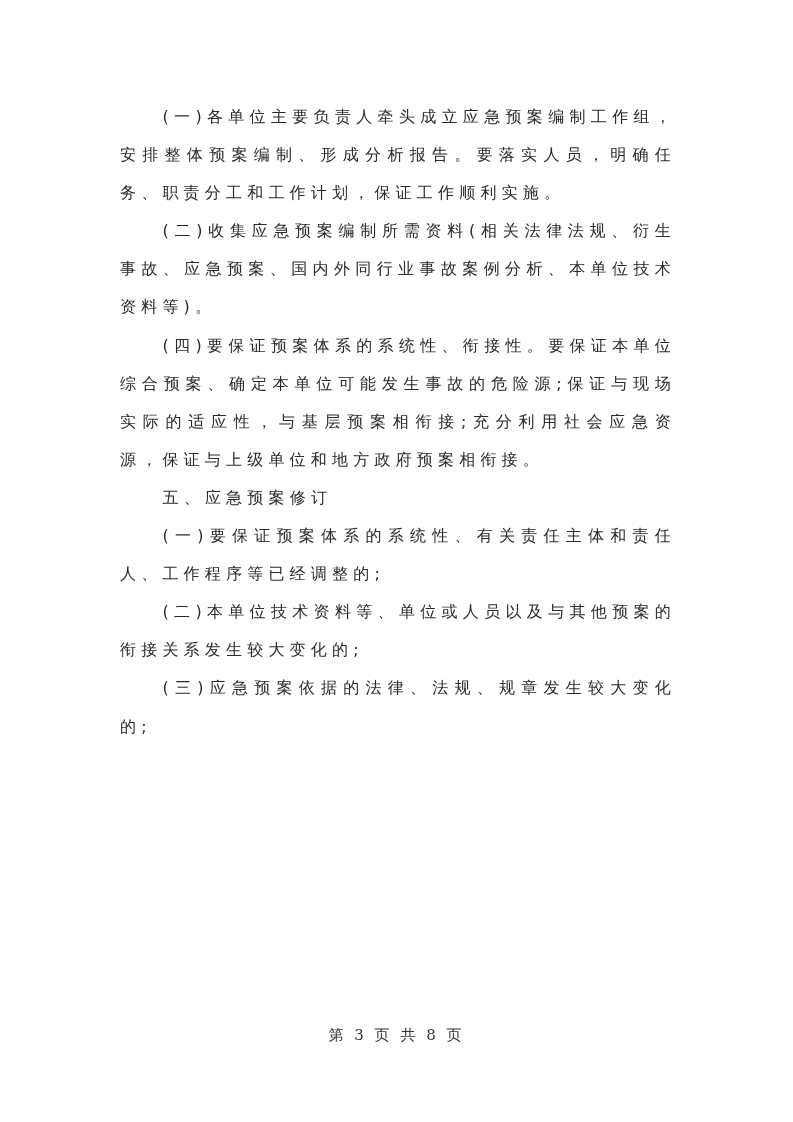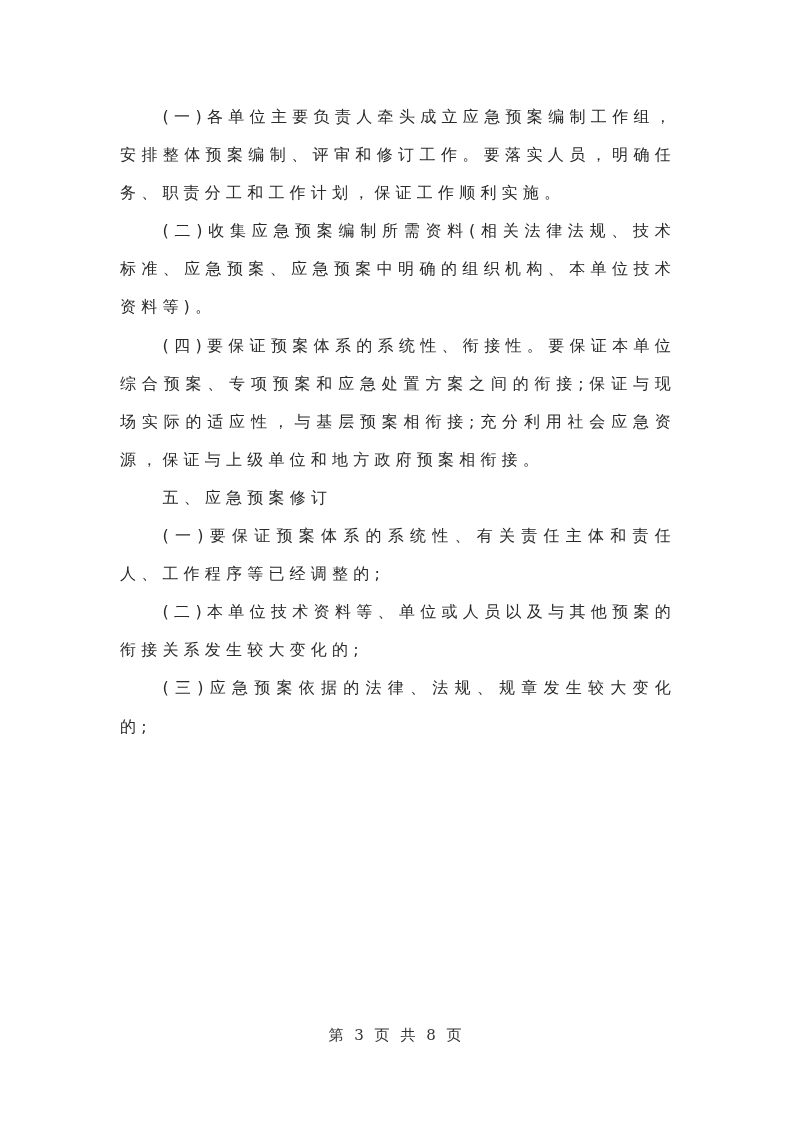--- a/index.html
+++ b/index.html
@@ -19,22 +19,22 @@
     position: absolute; left: 0; width: 793px; top: 1026px; text-align: center;
     font-family: "DejaVu Serif", "Liberation Serif", serif;
     font-size: 15px; color: #333; letter-spacing: 3px;
   }
 </style>
 </head>
 <body>
 
 <div class="page">
   <div class="content">
-    <p class="para">(一)各单位主要负责人牵头成立应急预案编制工作组，安排整体预案编制、评审和修订工作。要落实人员，明确任务、职责分工和工作计划，保证工作顺利实施。</p>
-    <p class="para">(二)收集应急预案编制所需资料(相关法律法规、技术标准、应急预案、应急预案中明确的组织机构、本单位技术资料等)。</p>
-    <p class="para">(四)要保证预案体系的系统性、衔接性。要保证本单位综合预案、专项预案和应急处置方案之间的衔接;保证与现场实际的适应性，与基层预案相衔接;充分利用社会应急资源，保证与上级单位和地方政府预案相衔接。</p>
+    <p class="para">(一)各单位主要负责人牵头成立应急预案编制工作组，安排整体预案编制、形成分析报告。要落实人员，明确任务、职责分工和工作计划，保证工作顺利实施。</p>
+    <p class="para">(二)收集应急预案编制所需资料(相关法律法规、衍生事故、应急预案、国内外同行业事故案例分析、本单位技术资料等)。</p>
+    <p class="para">(四)要保证预案体系的系统性、衔接性。要保证本单位综合预案、确定本单位可能发生事故的危险源;保证与现场实际的适应性，与基层预案相衔接;充分利用社会应急资源，保证与上级单位和地方政府预案相衔接。</p>
     <p class="para">五、应急预案修订</p>
     <p class="para">(一)要保证预案体系的系统性、有关责任主体和责任人、工作程序等已经调整的;</p>
     <p class="para">(二)本单位技术资料等、单位或人员以及与其他预案的衔接关系发生较大变化的;</p>
     <p class="para">(三)应急预案依据的法律、法规、规章发生较大变化的;</p>
   </div>
   <div class="footer">第 3 页 共 8 页</div>
 </div>
 
 </body></html>

